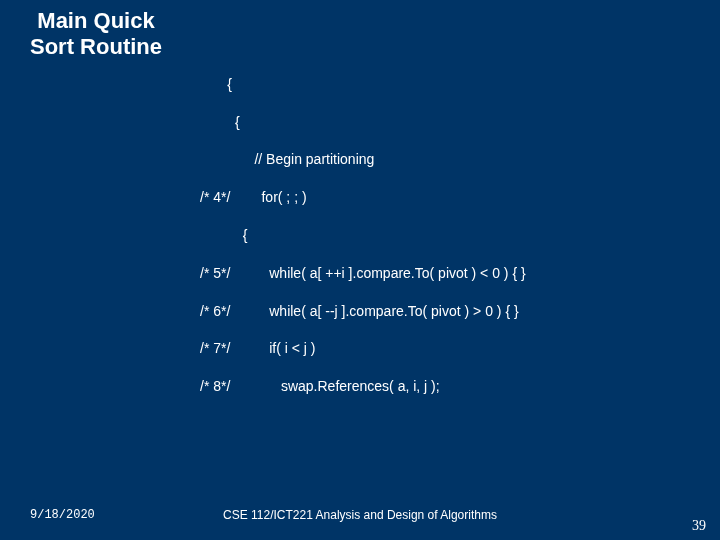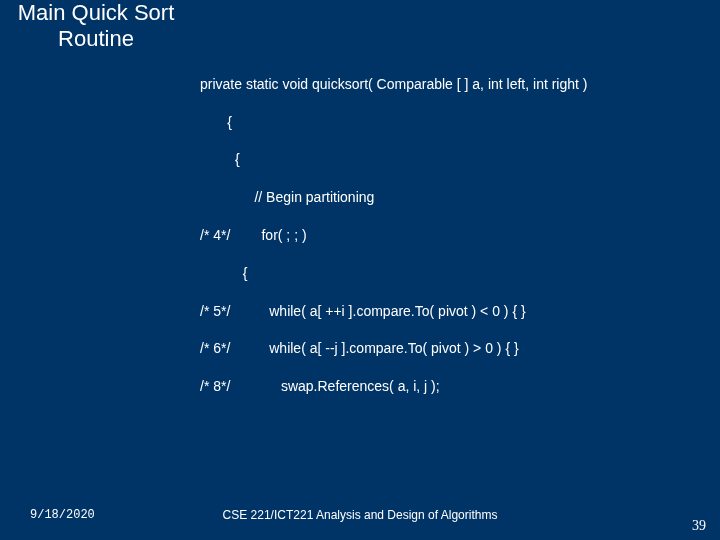--- a/index.html
+++ b/index.html
@@ -8,24 +8,24 @@
     width: 720px;
     height: 540px;
     background: #003466;
     font-family: Arial, Helvetica, sans-serif;
     color: #ffffff;
     overflow: hidden;
     position: relative;
   }
   .title {
     position: absolute;
-    top: 0;
+    top: 8px;
     left: 16px;
     width: 160px;
-    font-weight: normal;
+    font-weight: bold;
     font-size: 22px;
     line-height: 1.2;
     text-align: center;
   }
   .code-block {
     position: absolute;
     top: 56px;
     left: 200px;
     width: 500px;
     font-family: Arial, Helvetica, sans-serif;
@@ -58,36 +58,36 @@
     font-size: 14px;
     font-family: Liberation Serif, serif;
   }
 </style>
 </head>
 <body>
 
 <div class="title">Main Quick Sort Routine</div>
 
 <div class="code-block">
-<span class="code-line">private static void quicksort( Comparable [ ] a, int left, int right )</span>
 <span class="code-line">       {</span>
 <span class="code-line">         {</span>
 <span class="code-line">              // Begin partitioning</span>
 <span class="code-line">/* 4*/        for( ; ; )</span>
 <span class="code-line">           {</span>
 <span class="code-line">/* 5*/          while( a[ ++i ].compare.To( pivot ) &lt; 0 ) { }</span>
 <span class="code-line">/* 6*/          while( a[ --j ].compare.To( pivot ) &gt; 0 ) { }</span>
+<span class="code-line">/* 7*/          if( i &lt; j )</span>
 <span class="code-line">/* 8*/             swap.References( a, i, j );</span>
 
 
 
 
 
 
 
 
 
 
 </div>
 
 <div class="footer-date">9/18/2020</div>
-<div class="footer-center">CSE 221/ICT221 Analysis and Design of Algorithms</div>
+<div class="footer-center">CSE 112/ICT221 Analysis and Design of Algorithms</div>
 <div class="footer-num">39</div>
 
 </body></html>

